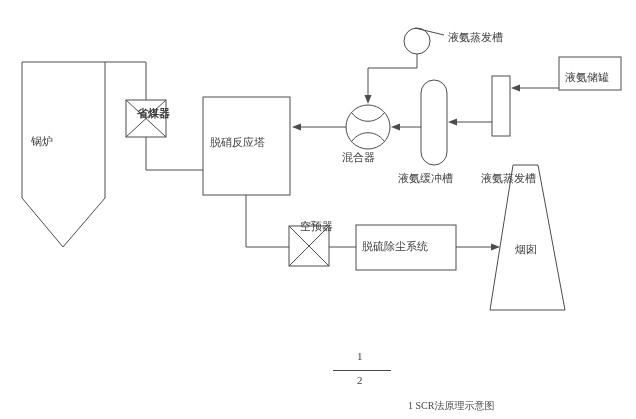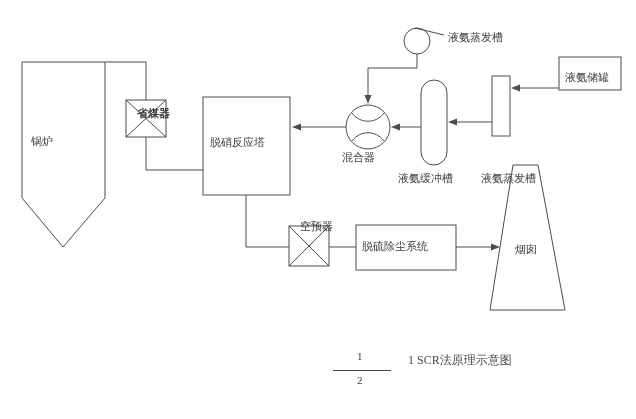--- a/index.html
+++ b/index.html
@@ -14,24 +14,25 @@
   #diagram-svg{position:absolute;left:0;top:0;}
   .lbl{
     position:absolute;
     font-size:11px;
     line-height:13px;
     color:#3c3c3c;
     white-space:nowrap;
   }
   .caption{
     position:absolute;
-    font-size:12px;
+    font-size:10px;
     line-height:13px;
     color:#4a4a4a;
     white-space:nowrap;
+    margin-top:45px;
   }
   .frac-line{
     position:absolute;
     left:333px;top:370px;width:58px;height:0;
     border-top:1px solid #4a4a4a;
   }
 </style>
 </head>
 <body>
 

